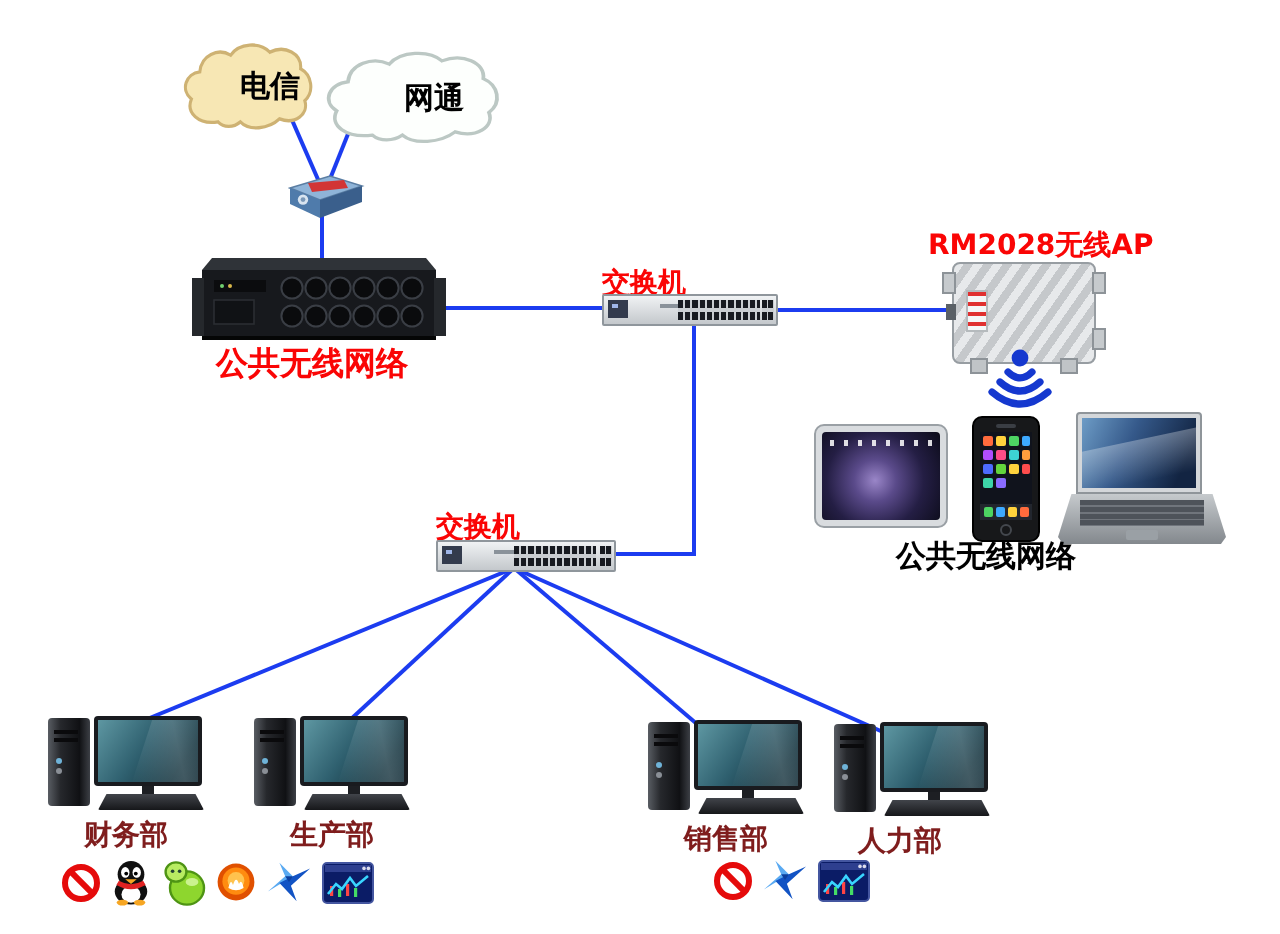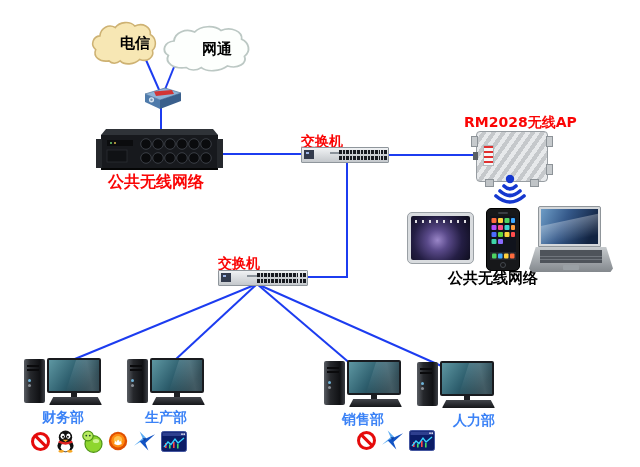--- a/index.html
+++ b/index.html
@@ -76,21 +76,21 @@
   .monitor{position:absolute;left:23px;top:0;width:54px;height:35px;background:#191b1f;border-radius:2px;
     padding:2px;box-sizing:border-box;}
   .screen{width:100%;height:100%;position:relative;overflow:hidden;
     background:linear-gradient(125deg,#5e97a2 0%,#2f606f 45%,#153540 80%,#0e2833 100%);}
   .screen::after{content:"";position:absolute;left:45%;top:-25%;width:70%;height:150%;
     background:linear-gradient(60deg,rgba(255,255,255,0) 0%,rgba(255,255,255,0.20) 50%,rgba(255,255,255,0) 100%);
     transform:rotate(18deg);}
   .stand{position:absolute;left:47px;top:35px;width:6px;height:5px;background:#1d1f23;}
   .kbd{position:absolute;left:25px;top:39px;width:53px;height:8px;border-radius:1px;
     background:linear-gradient(#41444a,#16171a);clip-path:polygon(8% 0,92% 0,100% 100%,0 100%);}
-  .dept-label{position:absolute;width:78px;text-align:center;color:#3b82f6;font-weight:bold;font-size:14px;}
+  .dept-label{position:absolute;width:78px;text-align:center;color:#7f1d1d;font-weight:bold;font-size:14px;}
 
   
   .icon-row{position:absolute;display:flex;gap:5px;align-items:center;}
   .ico{display:inline-block;position:relative;}
   .ico-block{width:19px;height:19px;}
   .ico-block::before{content:"";position:absolute;inset:0;border:3px solid #e50b0b;border-radius:50%;box-sizing:border-box;}
   .ico-block::after{content:"";position:absolute;left:1.5px;top:8px;width:16px;height:3px;background:#e50b0b;
     transform:rotate(45deg);}
 </style>
 </head>
@@ -274,21 +274,21 @@
 <span class="abs dept-label" style="left:324px;top:411px">销售部</span>
 
 <div class="abs pc" style="left:417px;top:361px">
   <div class="tower"></div>
   <div class="monitor">
       <div class="screen"></div>
     </div>
   <div class="stand"></div>
   <div class="kbd"></div>
 </div>
-<span class="abs dept-label" style="left:435px;top:412px">人力部</span>
+<span class="abs dept-label" style="left:411px;top:412px">人力部</span>
 
 <div class="icon-row" style="left:31px;top:429px">
   <span class="ico ico-block"></span>
   <svg class="ico" width="21" height="24" viewBox="0 0 22 24">
     <ellipse cx="11" cy="17" rx="8.5" ry="6.8" fill="#101010"></ellipse>
     <ellipse cx="11" cy="8" rx="7" ry="7" fill="#101010"></ellipse>
     <ellipse cx="8" cy="7" rx="2.2" ry="2.8" fill="#fff"></ellipse>
       <ellipse cx="14" cy="7" rx="2.2" ry="2.8" fill="#fff"></ellipse>
     <circle cx="8.5" cy="7.6" r="1" fill="#000"></circle>
       <circle cx="13.5" cy="7.6" r="1" fill="#000"></circle>

